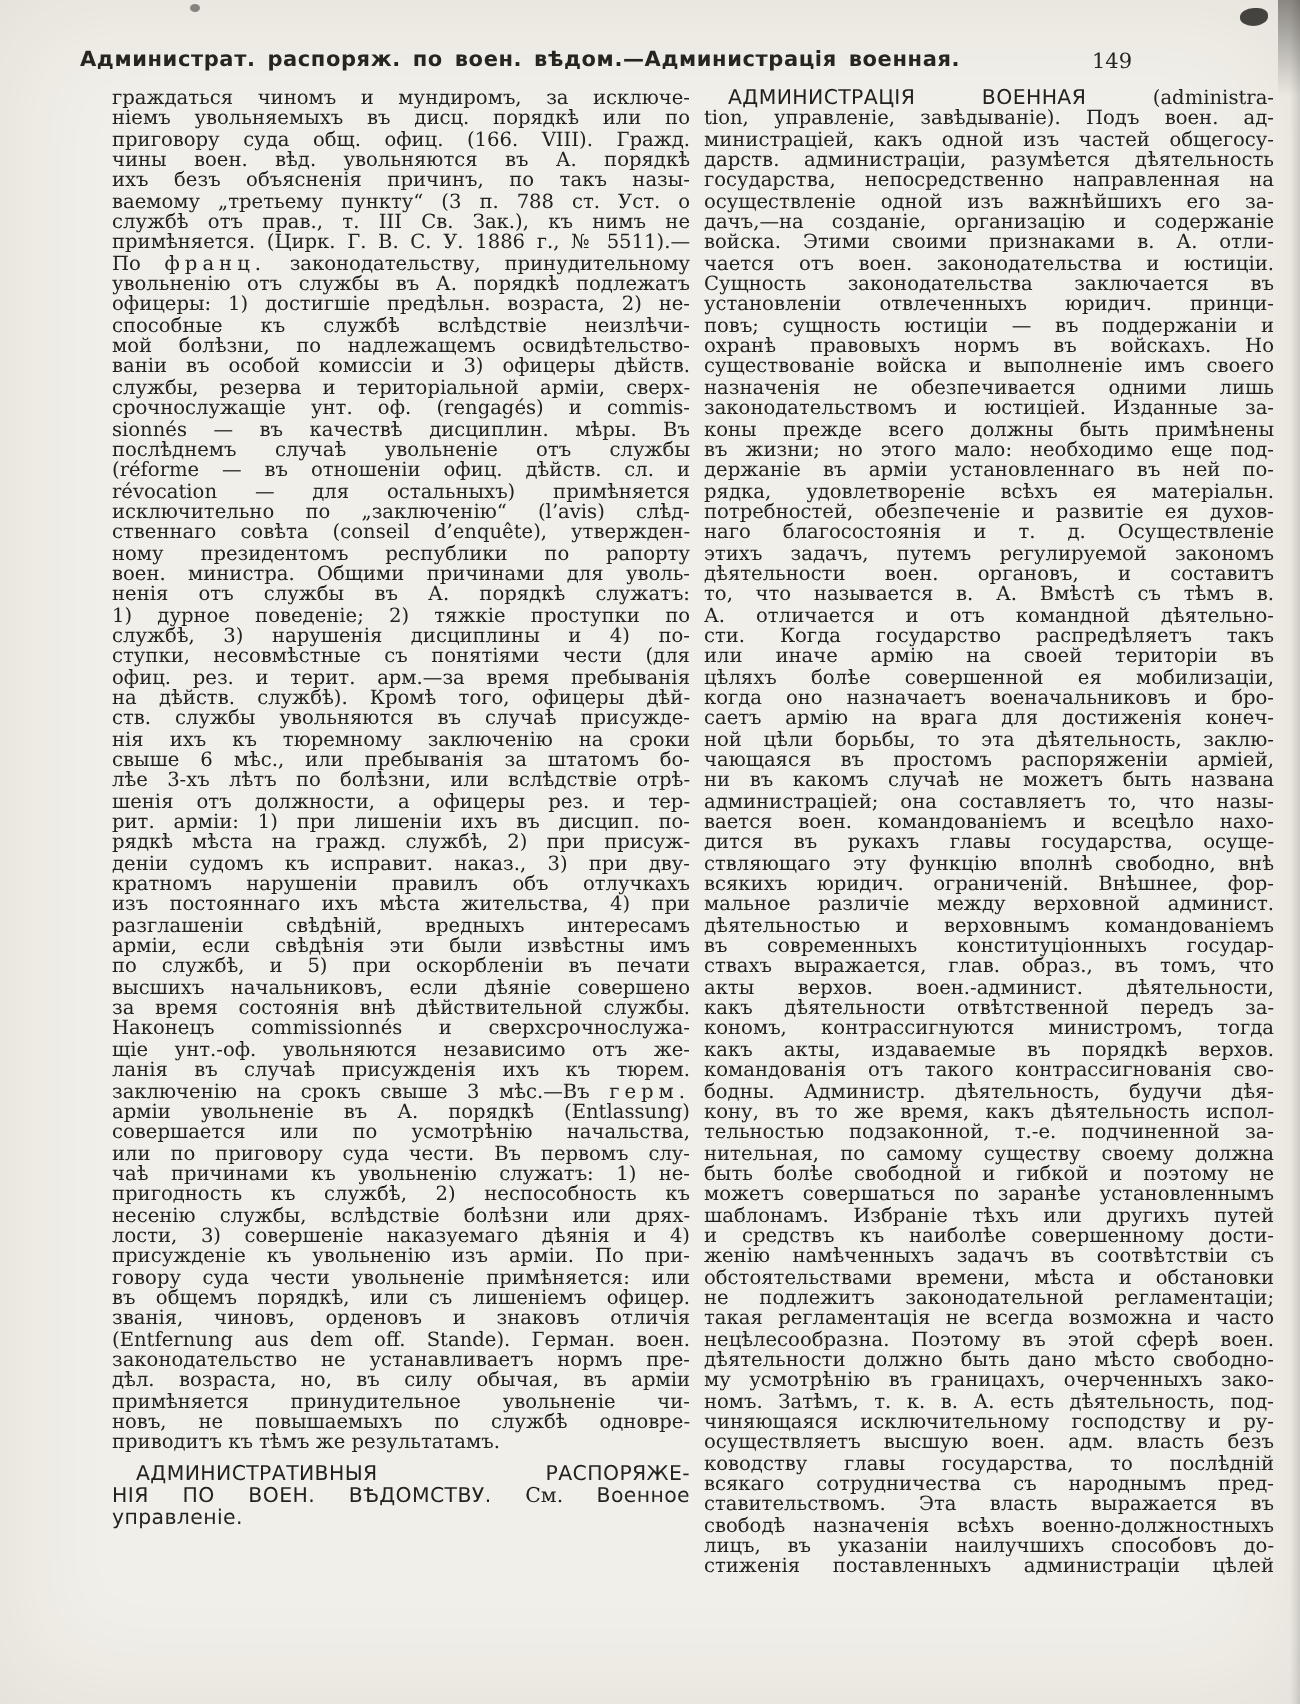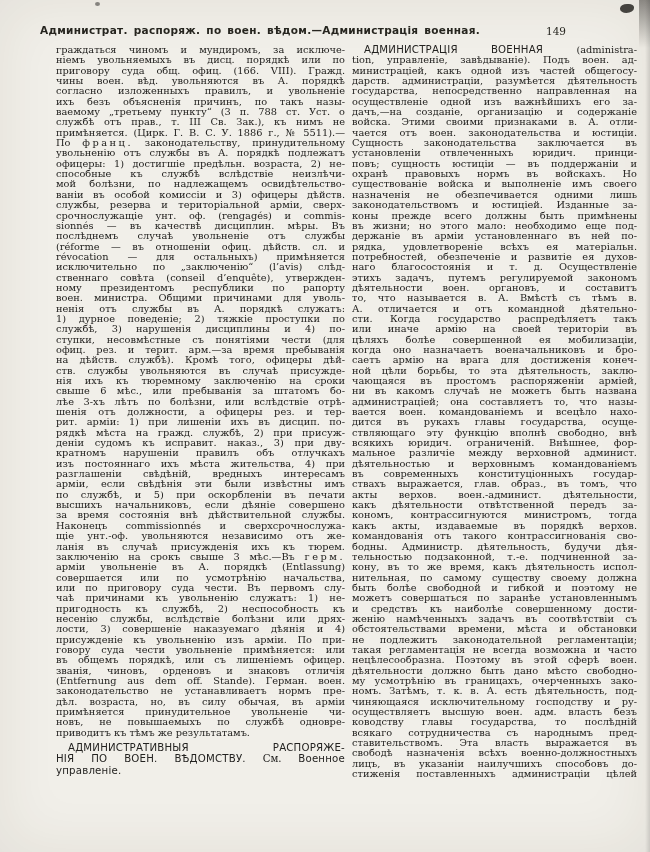--- a/index.html
+++ b/index.html
@@ -64,21 +64,20 @@
 
   <div class="running-head">Администрат. распоряж. по воен. вѣдом.—Администрація военная.</div>
   <div class="page-number">149</div>
 
   <div class="col col-left">
     <div>
         <div class="line">граждаться чиномъ и мундиромъ, за исключе-</div>
         <div class="line">ніемъ увольняемыхъ въ дисц. порядкѣ или по</div>
         <div class="line">приговору суда общ. офиц. (166. VIII). Гражд.</div>
         <div class="line">чины воен. вѣд. увольняются въ А. порядкѣ</div>
-        <div class="line">согласно изложенныхъ правилъ, и увольненіе</div>
         <div class="line">ихъ безъ объясненія причинъ, по такъ назы-</div>
         <div class="line">ваемому „третьему пункту“ (3 п. 788 ст. Уст. о</div>
         <div class="line">службѣ отъ прав., т. III Св. Зак.), къ нимъ не</div>
         <div class="line">примѣняется. (Цирк. Г. В. С. У. 1886 г., № 5511).—</div>
         <div class="line"><span>По </span><span class="sp">франц.</span><span> законодательству, принудительному</span></div>
         <div class="line">увольненію отъ службы въ А. порядкѣ подлежатъ</div>
         <div class="line">офицеры: 1) достигшіе предѣльн. возраста, 2) не-</div>
         <div class="line">способные къ службѣ вслѣдствіе неизлѣчи-</div>
         <div class="line">мой болѣзни, по надлежащемъ освидѣтельство-</div>
         <div class="line">ваніи въ особой комиссіи и 3) офицеры дѣйств.</div>
@@ -186,25 +185,26 @@
         <div class="line">мальное различіе между верховной админист.</div>
         <div class="line">дѣятельностью и верховнымъ командованіемъ</div>
         <div class="line">въ современныхъ конституціонныхъ государ-</div>
         <div class="line">ствахъ выражается, глав. образ., въ томъ, что</div>
         <div class="line">акты верхов. воен.-админист. дѣятельности,</div>
         <div class="line">какъ дѣятельности отвѣтственной передъ за-</div>
         <div class="line">кономъ, контрассигнуются министромъ, тогда</div>
         <div class="line">какъ акты, издаваемые въ порядкѣ верхов.</div>
         <div class="line">командованія отъ такого контрассигнованія сво-</div>
         <div class="line">бодны. Администр. дѣятельность, будучи дѣя-</div>
+        <div class="line">кону, въ то же время, какъ дѣятельность испол-</div>
         <div class="line">тельностью подзаконной, т.-е. подчиненной за-</div>
-        <div class="line">кону, въ то же время, какъ дѣятельность испол-</div>
         <div class="line">нительная, по самому существу своему должна</div>
         <div class="line">быть болѣе свободной и гибкой и поэтому не</div>
         <div class="line">можетъ совершаться по заранѣе установленнымъ</div>
+        <div class="line">шаблонамъ. Избраніе тѣхъ или другихъ путей</div>
         <div class="line">и средствъ къ наиболѣе совершенному дости-</div>
         <div class="line">женію намѣченныхъ задачъ въ соотвѣтствіи съ</div>
         <div class="line">обстоятельствами времени, мѣста и обстановки</div>
         <div class="line">не подлежитъ законодательной регламентаціи;</div>
         <div class="line">такая регламентація не всегда возможна и часто</div>
         <div class="line">нецѣлесообразна. Поэтому въ этой сферѣ воен.</div>
         <div class="line">дѣятельности должно быть дано мѣсто свободно-</div>
         <div class="line">му усмотрѣнію въ границахъ, очерченныхъ зако-</div>
         <div class="line">номъ. Затѣмъ, т. к. в. А. есть дѣятельность, под-</div>
         <div class="line">чиняющаяся исключительному господству и ру-</div>

